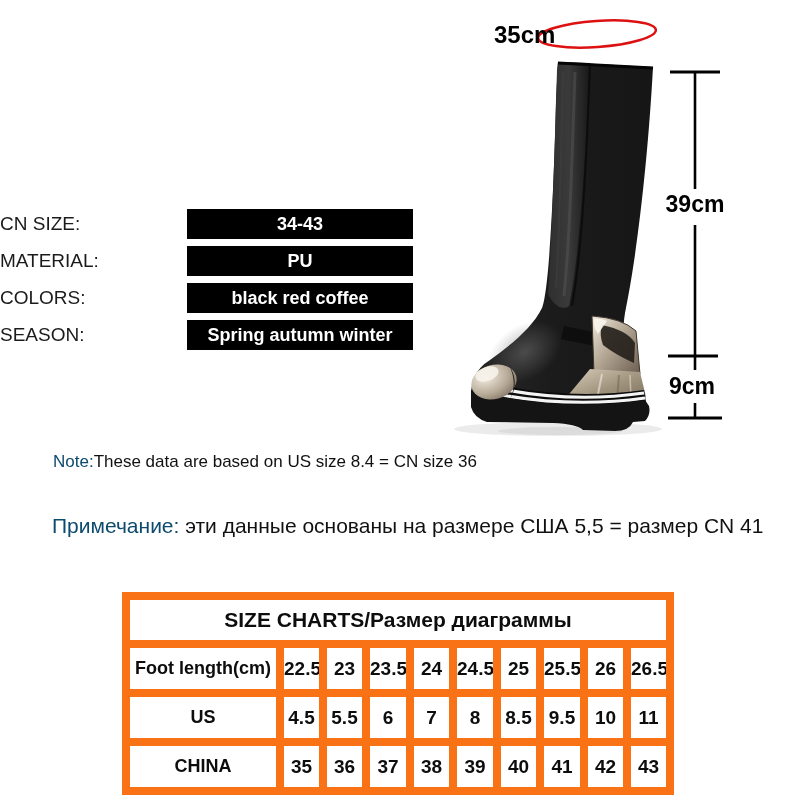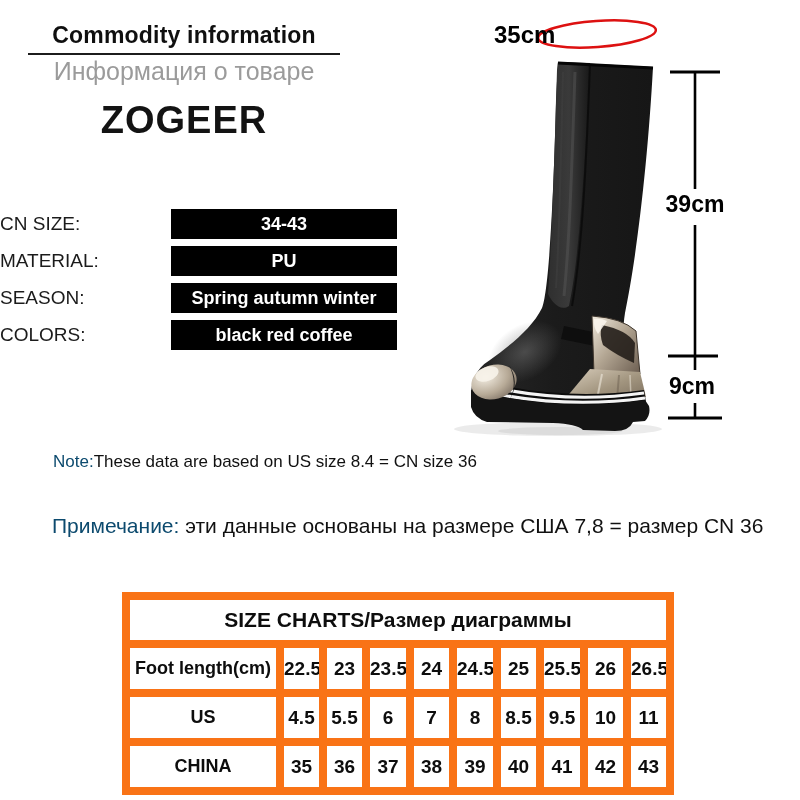--- a/index.html
+++ b/index.html
@@ -12,21 +12,21 @@
   .title-en { font-size:23px; font-weight:bold; color:#0f0f0f; letter-spacing:.2px; white-space:nowrap; }
   .title-rule { height:2px; background:#1c1c1c; margin-top:4px; }
   .title-ru { font-size:25px; color:#9b9b9b; margin-top:2px; white-space:nowrap; }
   .brand { font-size:38px; font-weight:bold; color:#131313; margin-top:13px; letter-spacing:1px; }
   
   .specs { position:absolute; left:0; top:209px; }
   .spec-row { display:flex; align-items:center; height:30px; margin-bottom:7px; }
   .spec-label { width:158px; font-size:19px; color:#1b1b1b; padding-right:13px; white-space:nowrap; }
   .spec-value {
     width:226px; height:30px; background:#000; color:#fff; font-weight:bold;
-    font-size:18px; text-align:center; line-height:30px; white-space:nowrap;
+    font-size:18px; text-align:center; line-height:30px; white-space:nowrap;margin-left:16px;
   }
   
   .note-en { position:absolute; left:53px; top:452px; font-size:17px; color:#111; white-space:nowrap; }
   .note-ru { position:absolute; left:52px; top:514px; font-size:21px; color:#111; white-space:nowrap; }
   .red { color:#0c4a6e; }
   
   .size-table {
     position:absolute; left:122px; top:592px; width:544px;
     border-collapse:collapse; table-layout:fixed; text-align:center;
   }
@@ -34,43 +34,37 @@
   .size-table .chart-title { font-size:21px; height:40px; }
   .size-table .row-label { font-size:18px;margin-top:32px; }
   
   .boot-figure { position:absolute; left:430px; top:0; width:370px; height:445px; }
 </style>
 </head>
 <body>
 
 <div class="page">
 
-  <div class="header">
-    <div class="title-en">Commodity information</div>
-    <div class="title-rule"></div>
-    <div class="title-ru">Информация о товаре</div>
-    <div class="brand">ZOGEER</div>
-  </div>
 
   <div class="specs">
     <div class="spec-row">
       <div class="spec-label">CN SIZE:</div>
       <div class="spec-value">34-43</div>
     </div>
     <div class="spec-row">
       <div class="spec-label">MATERIAL:</div>
       <div class="spec-value">PU</div>
     </div>
     <div class="spec-row">
+      <div class="spec-label">COLORS:</div>
+      <div class="spec-value">black red coffee</div>
+    </div>
+    <div class="spec-row">
       <div class="spec-label">SEASON:</div>
       <div class="spec-value">Spring autumn winter</div>
-    </div>
-    <div class="spec-row">
-      <div class="spec-label">COLORS:</div>
-      <div class="spec-value">black red coffee</div>
     </div>
   </div>
 
   <svg class="boot-figure" viewBox="0 0 370 445">
     <defs>
       <linearGradient id="shaftGrad" x1="0" y1="0" x2="1" y2="0">
         <stop offset="0" stop-color="#262626"></stop>
           <stop offset="0.45" stop-color="#1b1b1b"></stop>
           <stop offset="1" stop-color="#161616"></stop>
       </linearGradient>
@@ -150,21 +144,21 @@
     <ellipse cx="167" cy="34" rx="59" ry="13" fill="none" stroke="#dd1111" stroke-width="2.5" transform="rotate(-4 167 34)"></ellipse>
     <text x="64" y="43" font-size="24" font-weight="bold" fill="#000">35cm</text>
     <text x="265" y="212" font-size="23" font-weight="bold" fill="#000" text-anchor="middle">39cm</text>
     <text x="262" y="394" font-size="23" font-weight="bold" fill="#000" text-anchor="middle">9cm</text>
   </svg>
 
   <div class="note-en">
     <span class="red">Note:</span><span>These data are based on US size 8.4 = CN size 36</span>
   </div>
   <div class="note-ru">
-    <span class="red">Примечание:</span><span> эти данные основаны на размере США 7,8 = размер CN 36</span>
+    <span class="red">Примечание:</span><span> эти данные основаны на размере США 5,5 = размер CN 41</span>
   </div>
 
   <table class="size-table">
     <colgroup>
       <col style="width:154px">
       <col style="width:43px">
         <col style="width:43px">
         <col style="width:44px">
         <col style="width:43px">
       <col style="width:44px">

